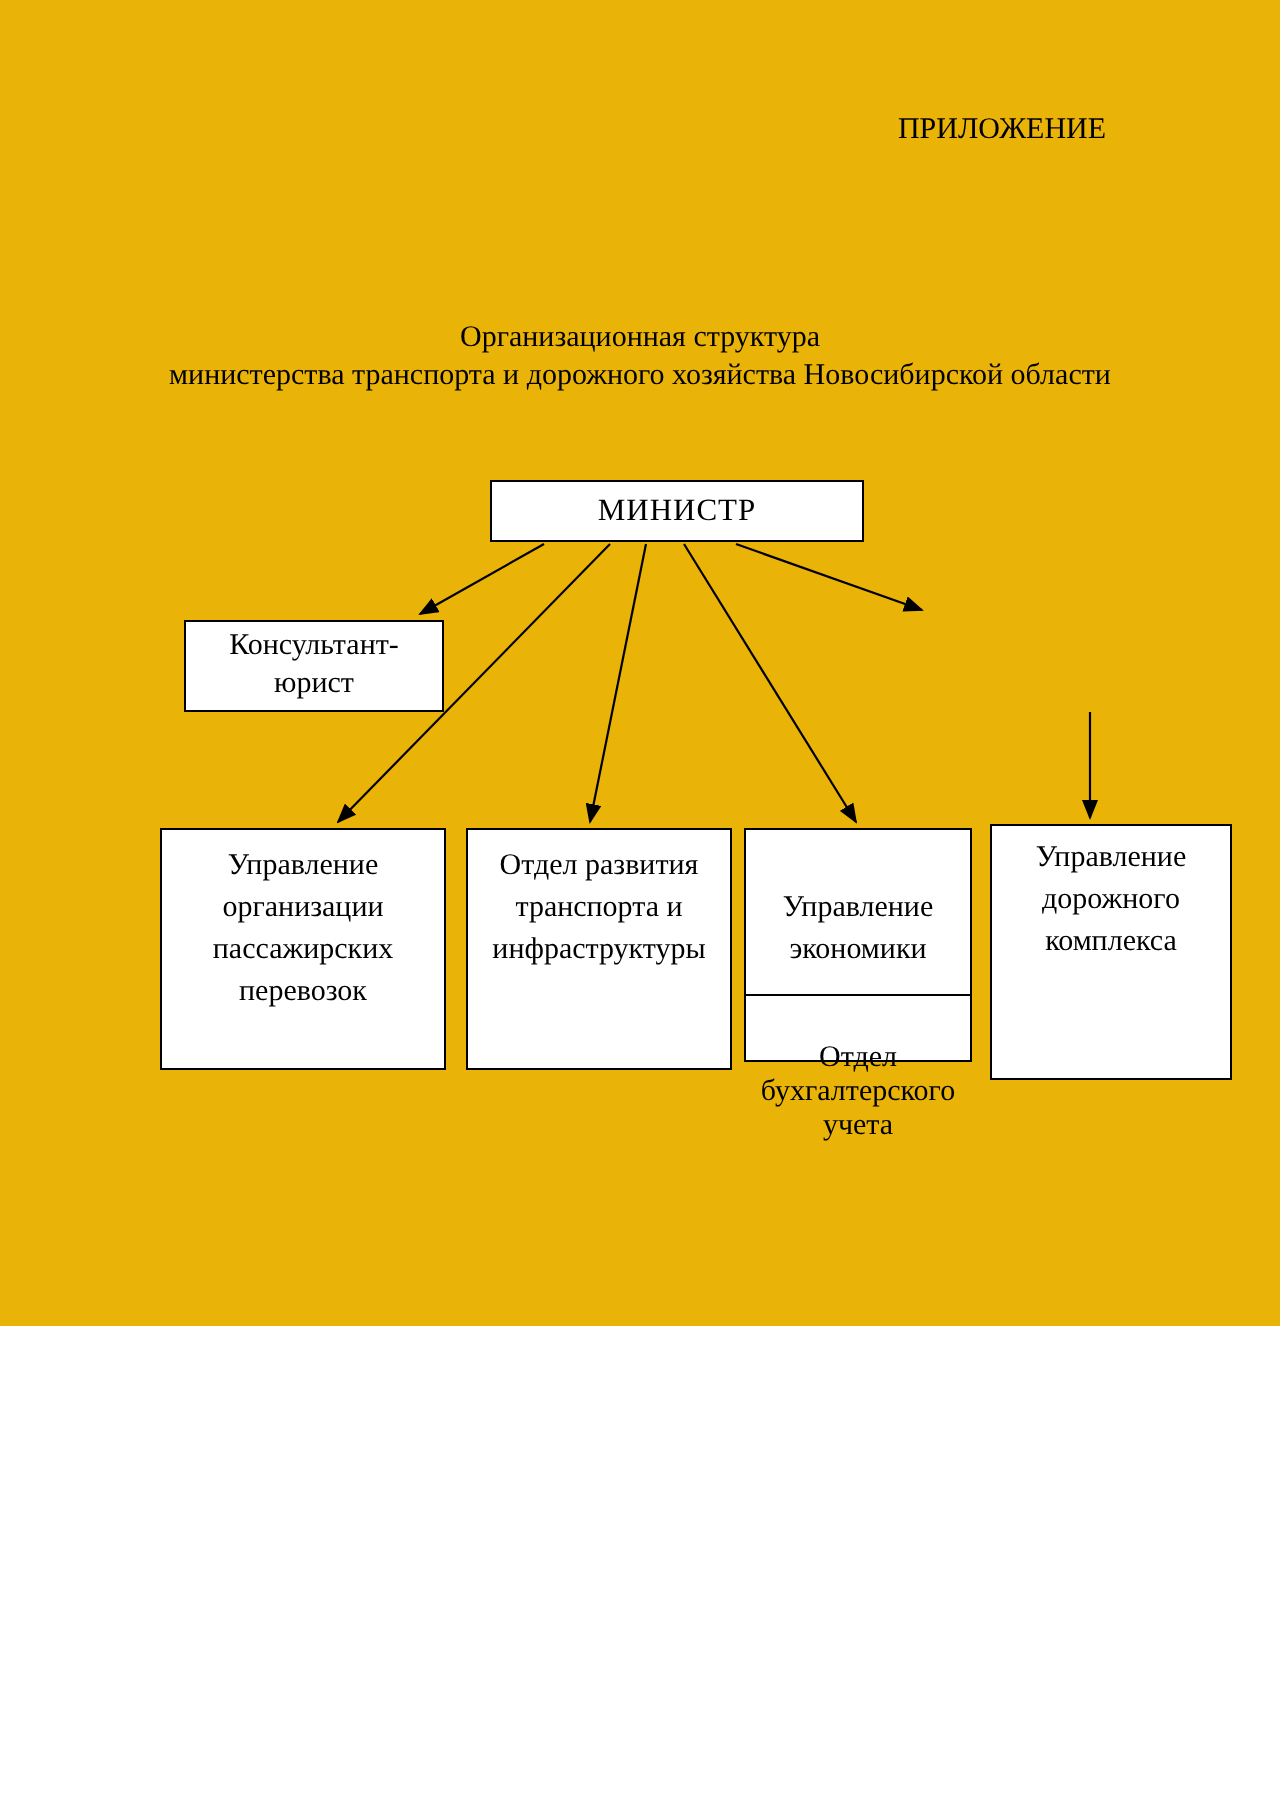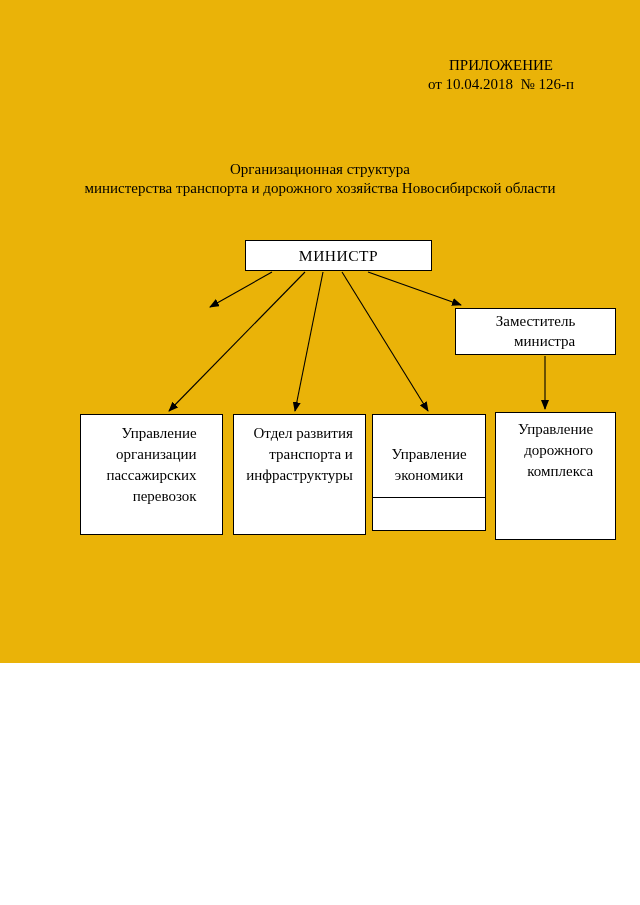--- a/index.html
+++ b/index.html
@@ -42,21 +42,21 @@
     top: 0;
     width: 640px;
     height: 905px;
     pointer-events: none;
   }
   .connectors line { stroke: #000; stroke-width: 1.1; }
   .node {
     position: absolute;
     border: 1px solid #000;
     background: #ffffff;
-    text-align: right;
+    text-align: center;
     font-size: 15px;
     line-height: 21px;
     white-space: pre-line;
     display: flex;
     flex-direction: column;
     align-items: center;
   }
   .v-center { justify-content: center; }
   .v-top    { justify-content: flex-start; padding-top: 6px; }
 
@@ -86,21 +86,20 @@
     padding-top: 2px;
   }
 </style>
 </head>
 <body>
 
 <div class="page">
 
   <div class="annex">
     <div>ПРИЛОЖЕНИЕ</div>
-    <div>от 10.04.2018&nbsp; № 126-п</div>
   </div>
 
   <div class="doc-title">Организационная структура
 министерства транспорта и дорожного хозяйства Новосибирской области</div>
 
   <svg class="connectors" width="640" height="905" viewBox="0 0 640 905" xmlns="http://www.w3.org/2000/svg">
     <defs>
       <marker id="arrowhead" markerWidth="10" markerHeight="8" refX="9" refY="4" orient="auto" markerUnits="userSpaceOnUse">
         <polygon points="0 0, 10 4, 0 8" fill="#000"></polygon>
       </marker>
@@ -108,35 +107,38 @@
     <line x1="272" y1="272" x2="210" y2="307" marker-end="url(#arrowhead)"></line>
     <line x1="368" y1="272" x2="461" y2="305" marker-end="url(#arrowhead)"></line>
     <line x1="305" y1="272" x2="169" y2="411" marker-end="url(#arrowhead)"></line>
     <line x1="323" y1="272" x2="295" y2="411" marker-end="url(#arrowhead)"></line>
     <line x1="342" y1="272" x2="428" y2="411" marker-end="url(#arrowhead)"></line>
     <line x1="545" y1="356" x2="545" y2="409" marker-end="url(#arrowhead)"></line>
   </svg>
 
   <div class="node n-minister v-center">МИНИСТР</div>
 
+  <div class="node n-consultant v-center">Консультант-
+юрист</div>
 
-  <div class="node n-deputy v-center">Заместитель
-министра</div>
 
   <div class="node n-passenger v-top">Управление
 организации
 пассажирских
 перевозок</div>
 
   <div class="node n-transport v-top">Отдел развития
 транспорта и
 инфраструктуры</div>
 
   <div class="node n-economics">
     <div class="compartment top">Управление
 экономики</div>
+    <div class="compartment bottom">Отдел
+бухгалтерского
+учета</div>
   </div>
 
   <div class="node n-road v-top">Управление
 дорожного
 комплекса</div>
 
 </div>
 
 </body></html>

